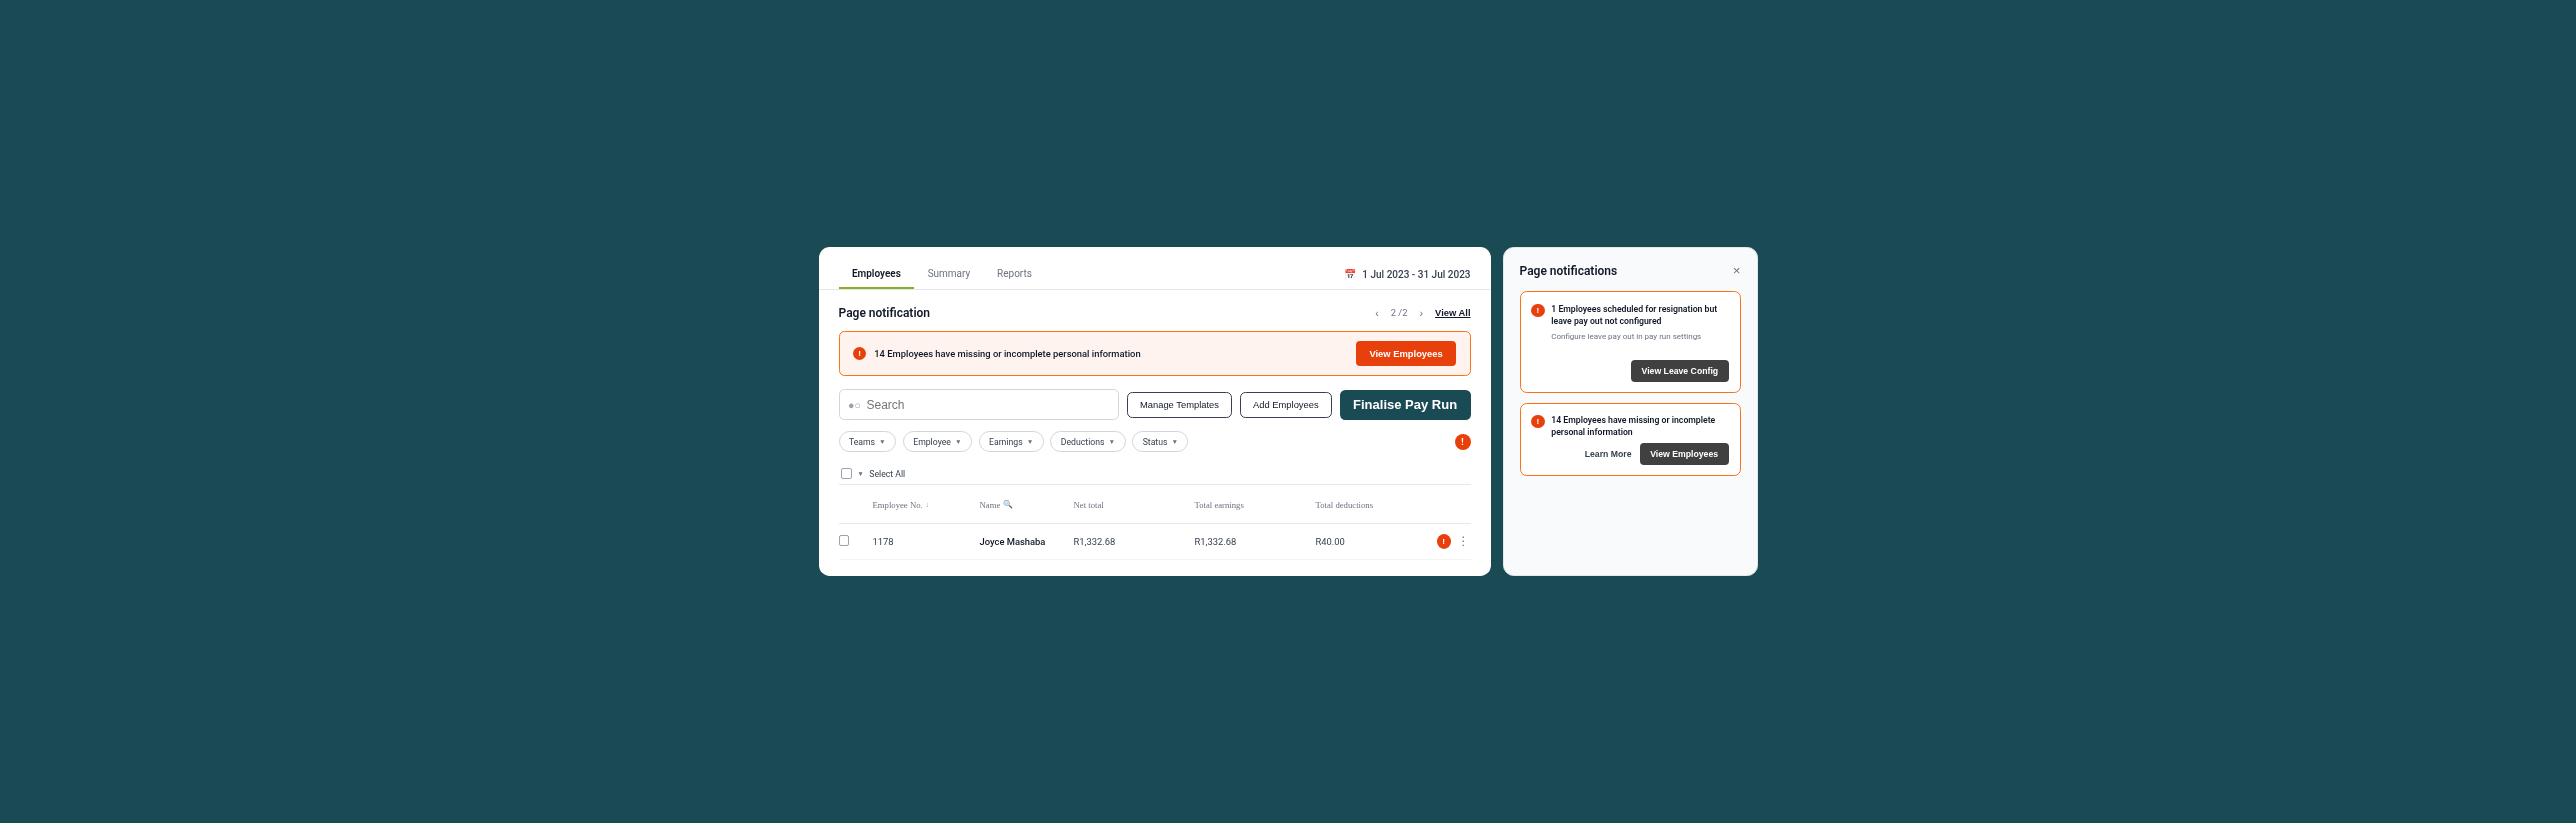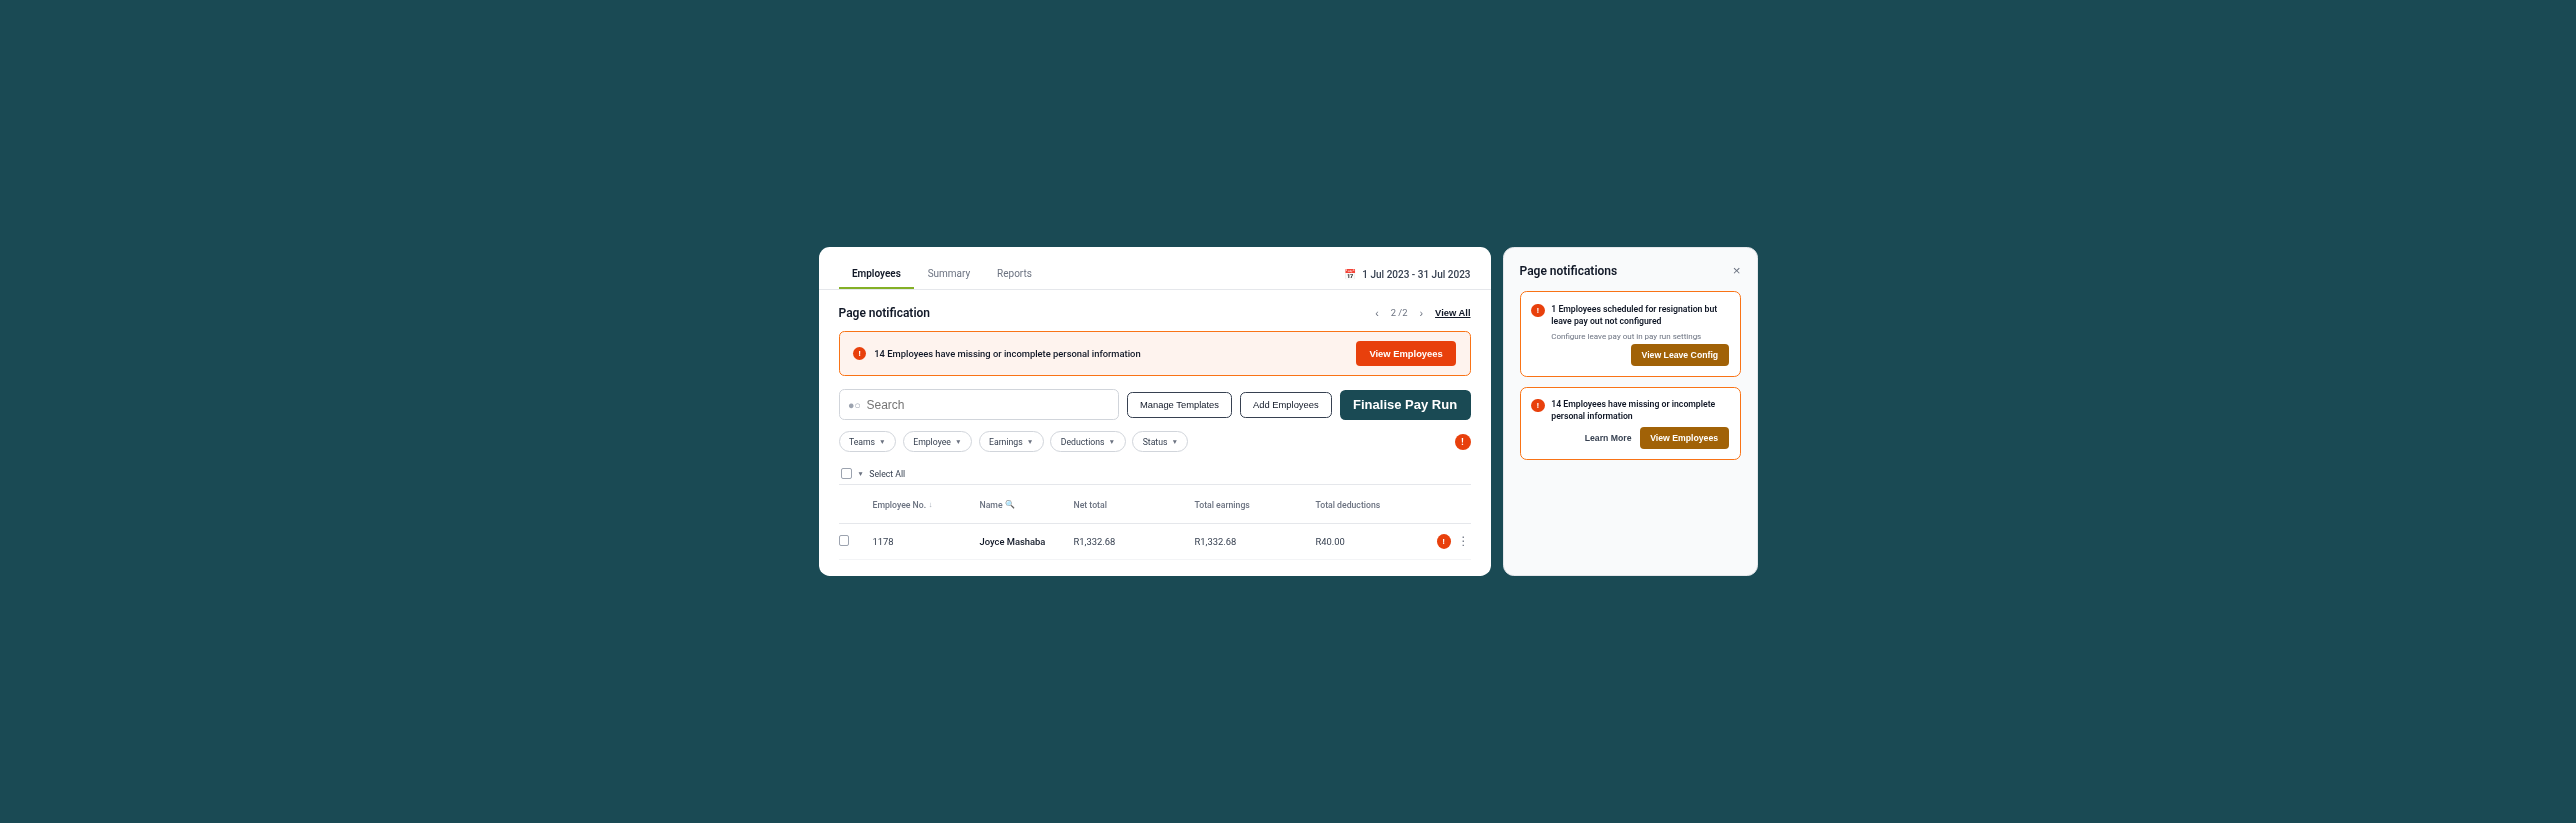--- a/index.html
+++ b/index.html
@@ -266,20 +266,21 @@
     }
     .select-all-text {
       font-size: 8.7px;
       color: #374151;
     }
     .col-headers {
       display: grid;
       grid-template-columns: 34px 107px 1fr 121px 121px 121px 34px;
       padding: 13px 0;
       border-bottom: 1.3px solid #e5e7eb;
+      font-family: Liberation Serif, serif;
     }
     .col-header {
       font-size: 8.7px;
       color: #6b7280;
       font-weight: 500;
       display: flex;
       align-items: center;
       gap: 2.7px;
     }
     .sort-icon { font-size: 7.4px; color: #9ca3af; }
@@ -382,39 +383,39 @@
     .notif-title {
       font-size: 8.7px;
       font-weight: 600;
       color: #111827;
       line-height: 1.4;
     }
     .notif-desc {
       font-size: 8px;
       color: #6b7280;
       margin-left: 20px;
-      margin-bottom: 1px;
+      margin-bottom: 17px;
       line-height: 1.4;
     }
     .notif-actions {
       display: flex;
       align-items: center;
       justify-content: flex-end;
       gap: 8px;
     }
     .notif-secondary-btn {
       background: none;
       border: none;
       font-size: 8.7px;
       font-weight: 600;
       color: #374151;
       cursor: pointer;
     }
     .notif-primary-btn {
-      background: #a16207;
+      background: #404040;
       color: white;
       border: none;
       border-radius: 4px;
       padding: 6px 10.7px;
       font-size: 8.7px;
       font-weight: 600;
       cursor: pointer;
     }
   </style>
 </head>

